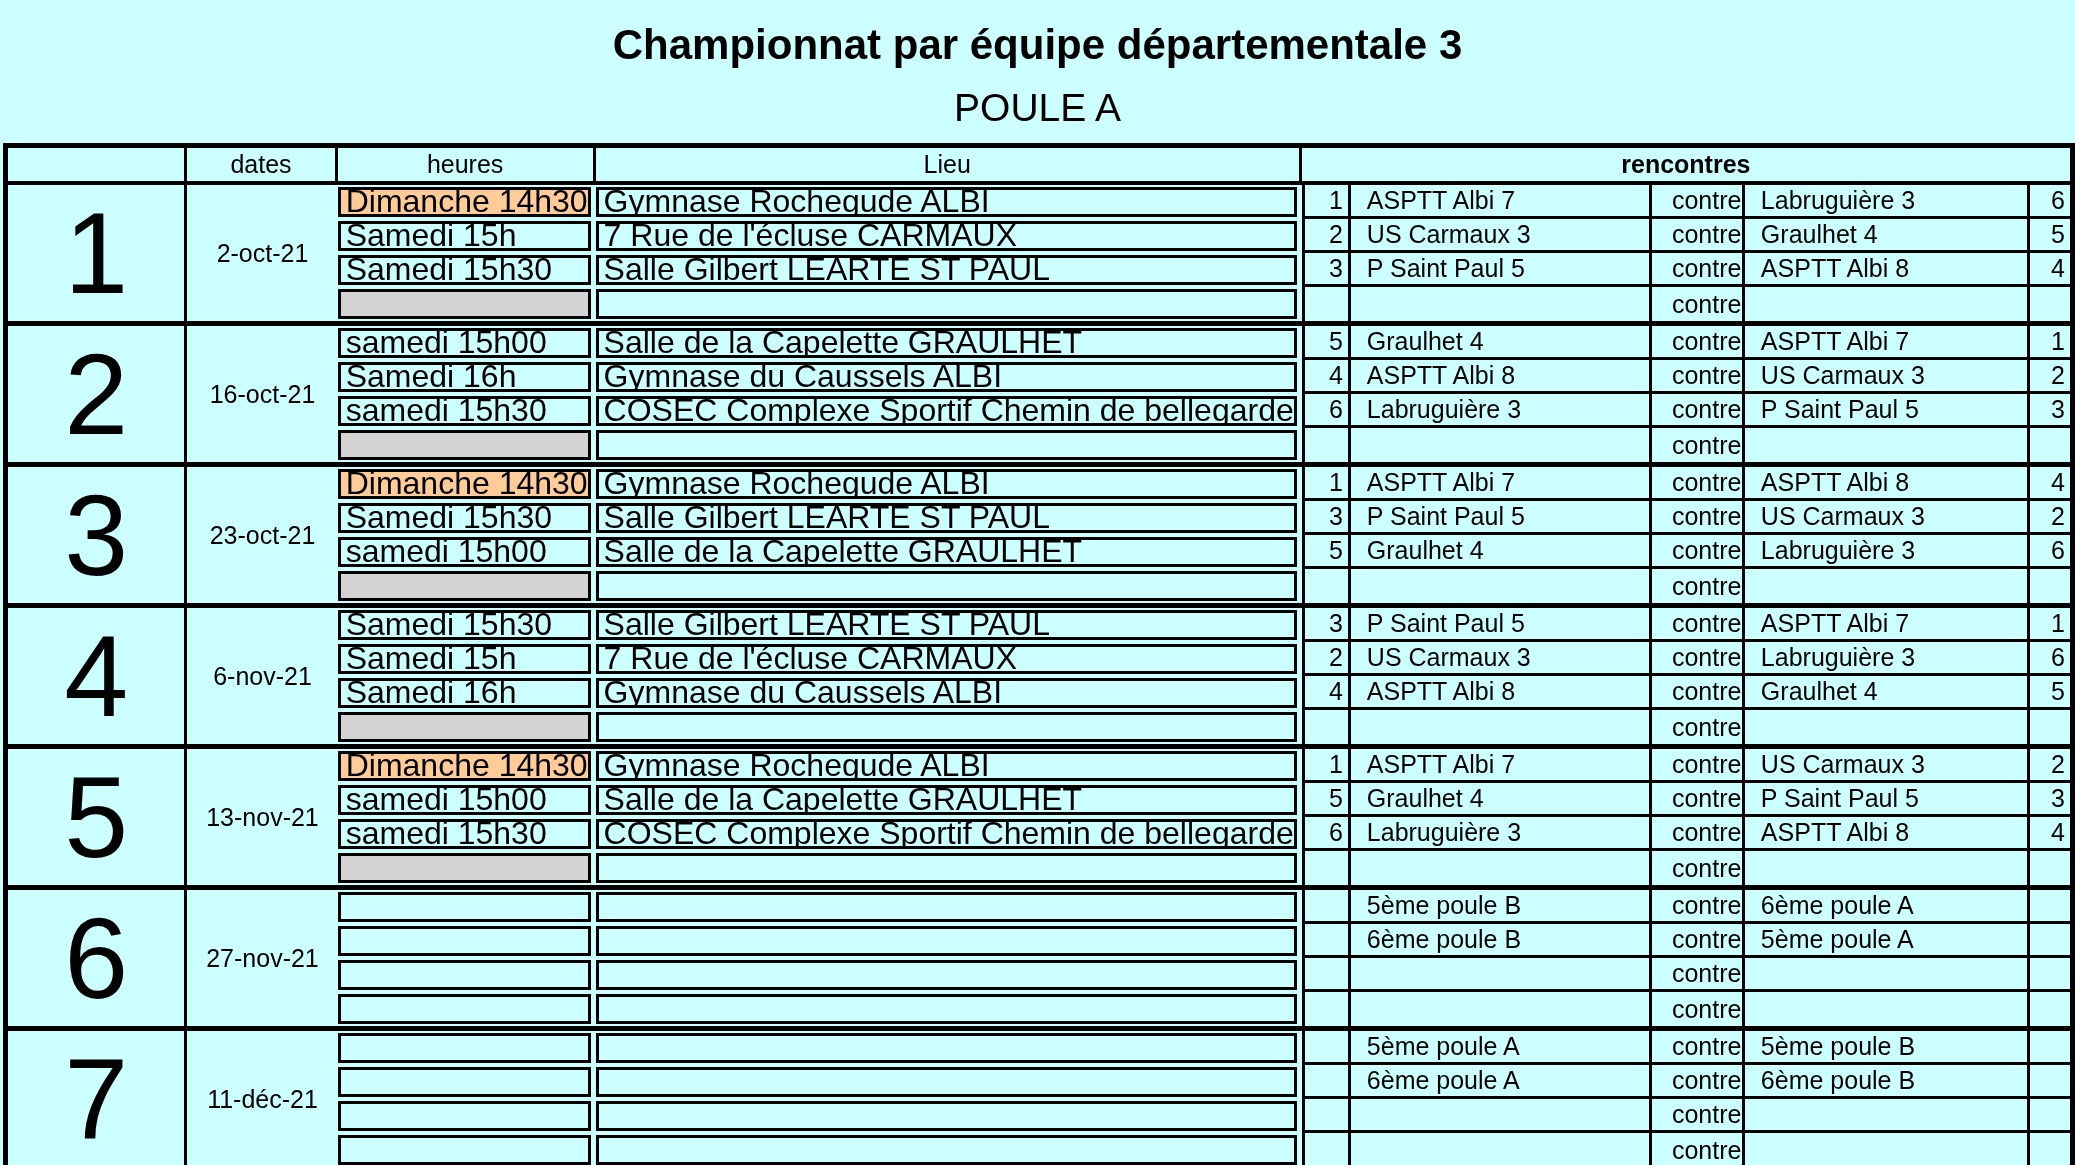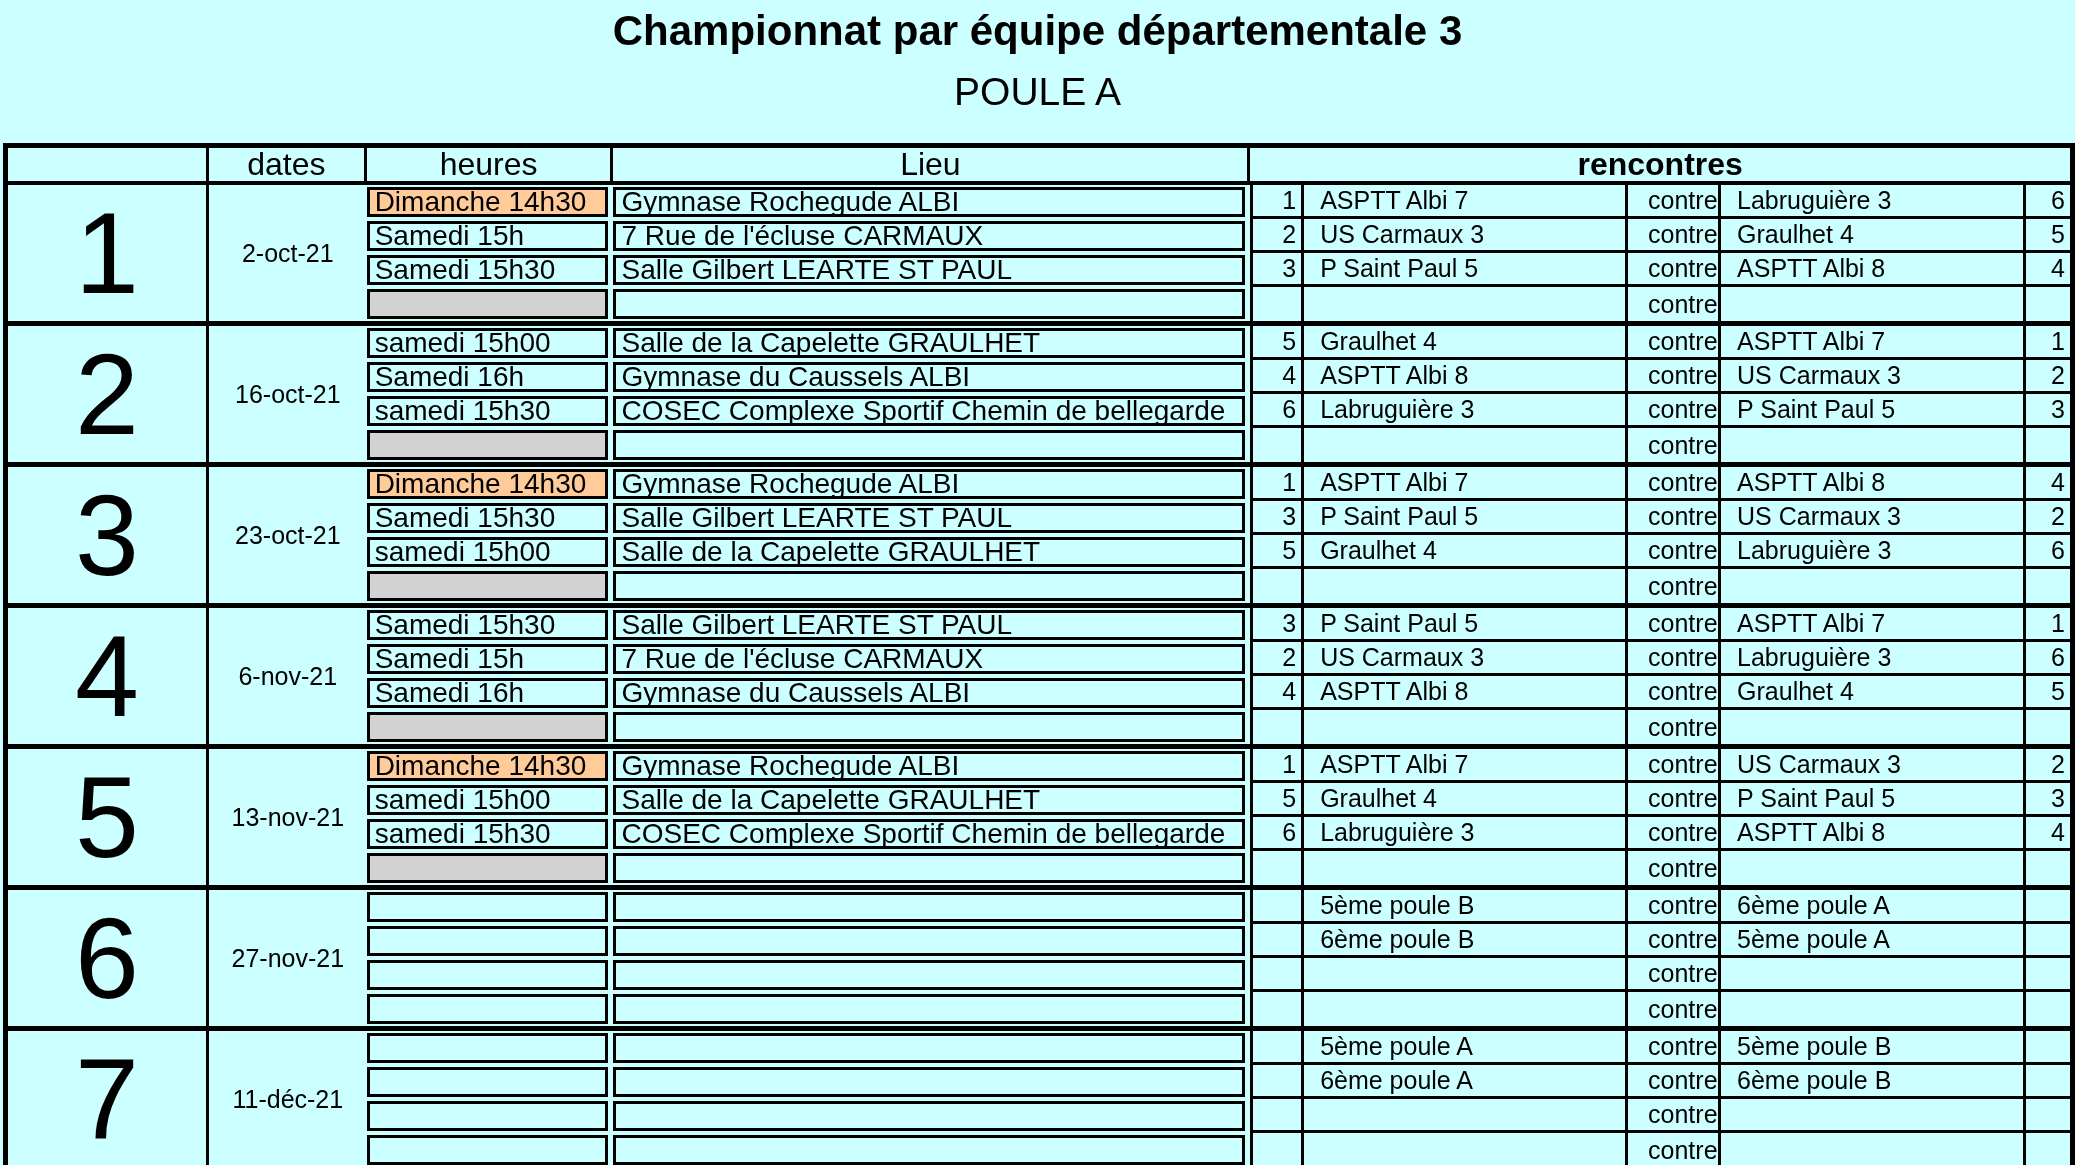--- a/index.html
+++ b/index.html
@@ -5,53 +5,53 @@
   html,body{margin:0;padding:0;}
   body{
     width:2075px;height:1165px;
     background:#CCFFFF;
     font-family:"Liberation Sans", sans-serif;
     color:#000;
     overflow:hidden;
     position:relative;
   }
   .title-block{ text-align:center; padding-top:6px; }
-  .main-title{ font-size:42px; font-weight:bold; line-height:50px; margin:0; }
+  .main-title{ font-size:42px; font-weight:bold; line-height:50px; margin:14px; }
   .sub-title{ font-size:39px; font-weight:normal; line-height:48px; margin:12px; }
 
   table.sched{
     position:absolute; left:3px; top:143px;
     border-collapse:separate; border-spacing:0;
     table-layout:fixed;
     border:5px solid #000;
     background:#CCFFFF;
   }
   td{ box-sizing:border-box; padding:0; vertical-align:middle; overflow:hidden; }
 
   
   tr.hdr td{
     height:37px; border-bottom:4px solid #000; border-right:3px solid #000;
-    text-align:center; font-size:32px; line-height:33px; white-space:nowrap;
+    text-align:center; font-size:25px; line-height:33px; white-space:nowrap;
   }
   tr.hdr td.rencontres-h{ border-right:none; font-weight:bold; }
 
   
   td.c-round{ border-right:3px solid #000; text-align:center;
               font-size:115px; line-height:115px; }
   td.c-date{ text-align:center; font-size:25px; white-space:nowrap;margin-left:32px; }
   td.blk-sep{ border-bottom:5px solid #000; }
 
   
   td.c-box{ height:34px; }
   .inbox{
     box-sizing:border-box;
     margin:2px 5px 2px 0;
     border:3px solid #000;
     height:30px; line-height:23px;
-    font-size:28px; padding-left:5px;
+    font-size:32px; padding-left:5px;
     white-space:nowrap; overflow:hidden;
     background:transparent;
   }
   .inbox.orange{ background:#FFCC99; }
   .inbox.gray{ background:#D3D3D3; }
 
   
   td.rc{ height:34px; border-bottom:3px solid #000; font-size:25px;
          line-height:31px; white-space:nowrap; }
   td.rc.first{ border-left:3px solid #000; }

